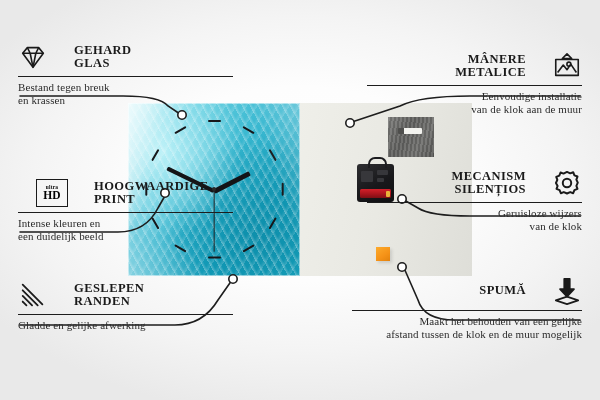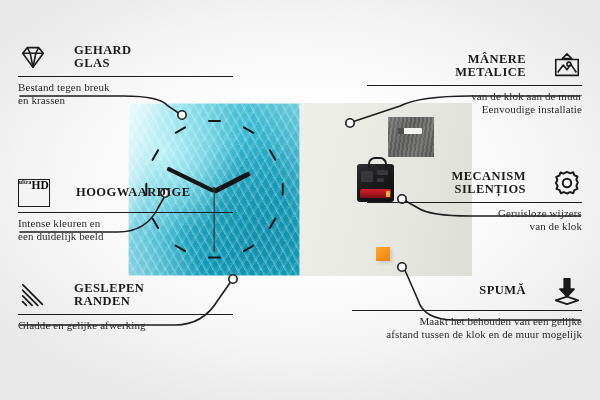--- a/index.html
+++ b/index.html
@@ -172,26 +172,27 @@
     </div>
     <div class="rule"></div>
     <div class="feat-sub">
       <div>Bestand tegen breuk</div>
       <div>en krassen</div>
     </div>
   </div>
 
   <div class="feat" style="left:18px;top:176px;">
     <div class="feat-head">
-      <span class="ico" style="border:1.7px solid #1a1a1a;width:30px;height:26px;flex:0 0 30px;display:flex;align-items:flex-start;justify-content:center;line-height:1;">
+      <span class="ico" style="border:1.7px solid #1a1a1a;width:30px;height:26px;flex:0 0 30px;display:flex;flex-direction:column;align-items:center;justify-content:center;line-height:1;margin-left:18px;">
         <span style="font-size:5.4px;font-weight:700;letter-spacing:.2px;">ultra</span>
         <span style="font-size:11.5px;font-weight:700;letter-spacing:.2px;">HD</span>
       </span>
       <span>
         <div class="feat-title">HOOGWAARDIGE</div>
+        <div class="feat-title">PRINT</div>
       </span>
     </div>
     <div class="rule"></div>
     <div class="feat-sub">
       <div>Intense kleuren en</div>
       <div>een duidelijk beeld</div>
     </div>
   </div>
 
   <div class="feat" style="left:18px;top:278px;">
@@ -225,22 +226,22 @@
         <svg viewBox="0 0 32 32" width="30" height="30" fill="none" stroke="#1a1a1a" stroke-width="1.7" stroke-linejoin="round">
           <path d="M16 3 L11 8 H21 Z"></path>
           <rect x="4" y="9" width="24" height="17"></rect>
           <path d="M6 23 L12 15 L16 20 L20 14 L26 23"></path>
           <circle cx="18" cy="14" r="2.1"></circle>
         </svg>
       </span>
     </div>
     <div class="rule"></div>
     <div class="feat-sub">
+      <div>Eenvoudige installatie</div>
       <div>van de klok aan de muur</div>
-      <div>Eenvoudige installatie</div>
     </div>
   </div>
 
   <div class="feat right" style="left:367px;top:166px;">
     <div class="feat-head">
       <span>
         <div class="feat-title">MECANISM</div>
         <div class="feat-title">SILENȚIOS</div>
       </span>
       <span class="ico">

